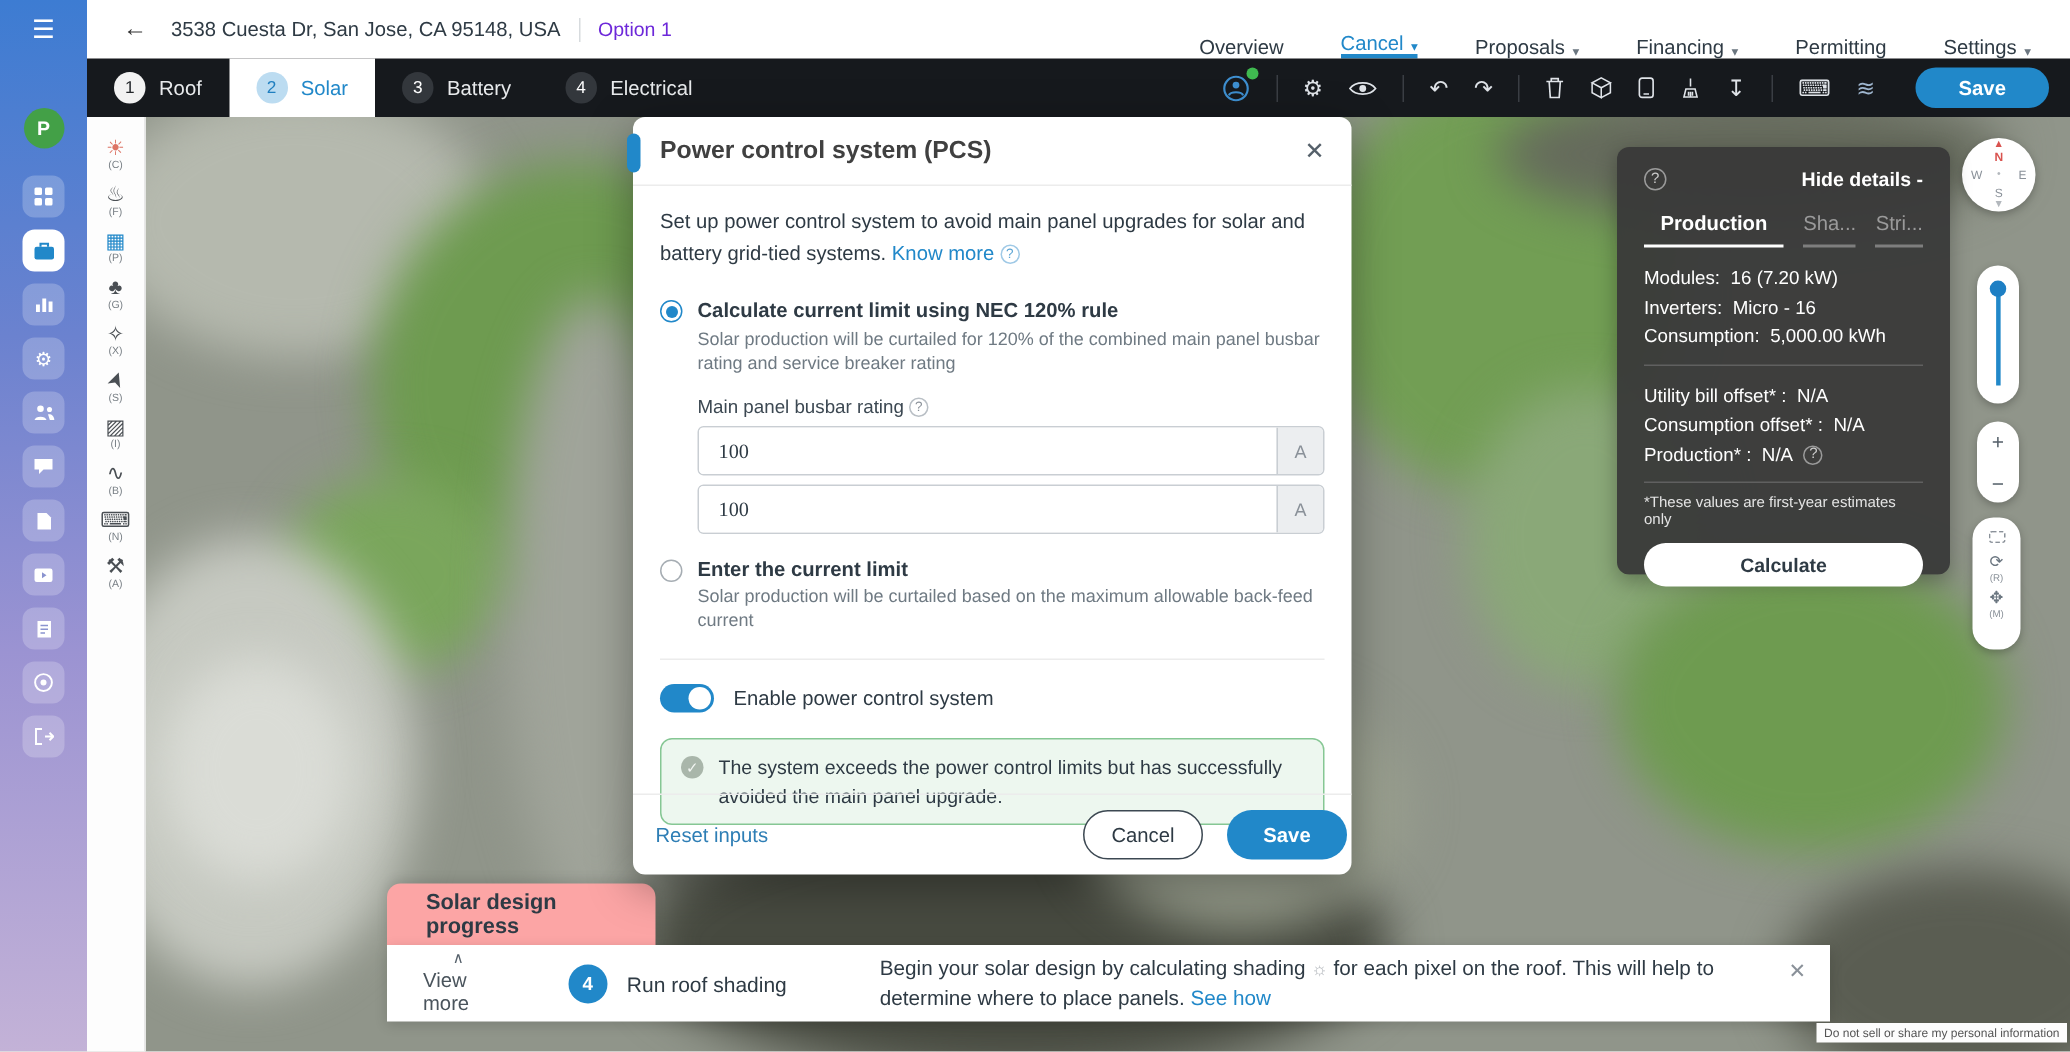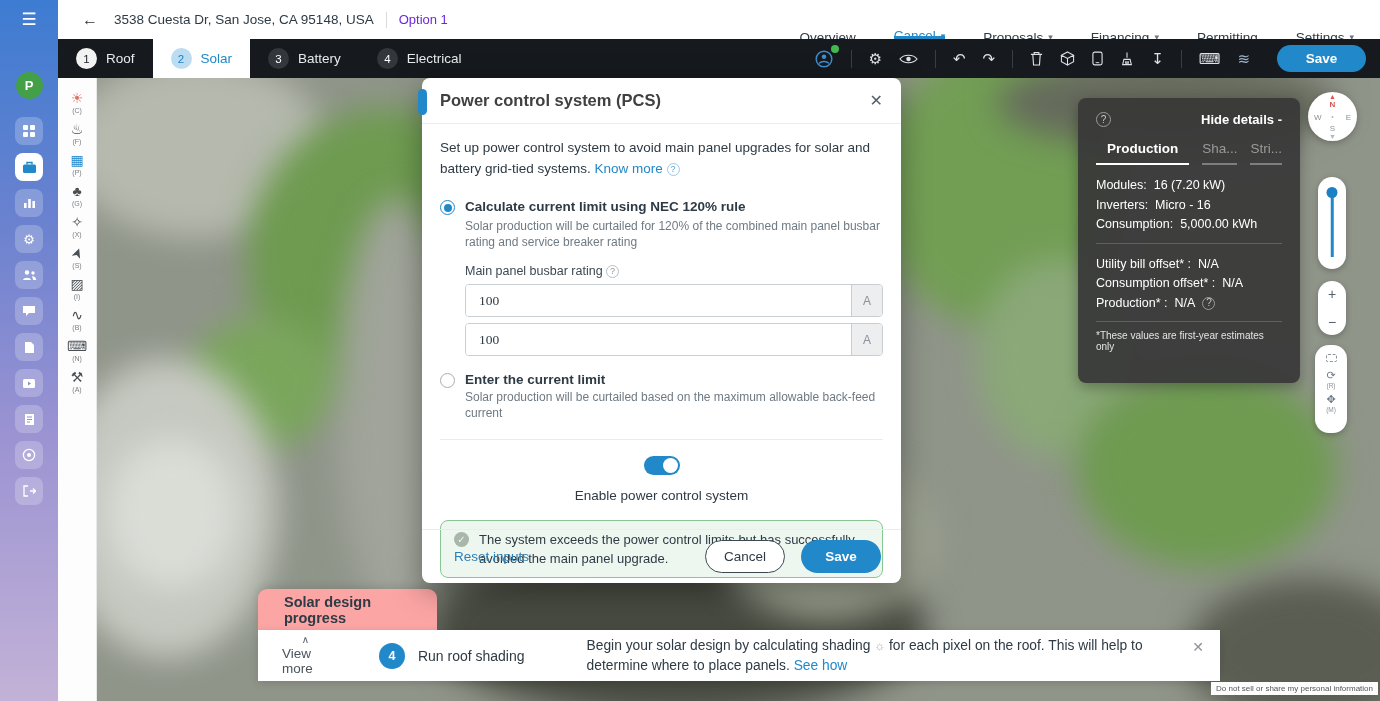--- a/index.html
+++ b/index.html
@@ -22,21 +22,21 @@
   .railbtn svg { display:block; }
 
   
   .header { position:absolute; left:58px; top:0; width:1322px; height:39px; background:#fff;
     display:flex; align-items:center; z-index:25; }
   .back { margin-left:24px; font-size:16px; color:#333; cursor:pointer; }
   .address { margin-left:16px; font-size:13.5px; color:#2e3a44; }
   .hsep { margin:0 12px; width:1px; height:16px; background:#d7dbde; }
   .option { font-size:13px; color:#6d28d9; }
   .nav { position:absolute; right:26px; top:0; height:39px; display:flex; align-items:stretch; gap:38px; }
-  .nav-item { display:flex; align-items:center; gap:5px; font-size:13.5px; color:#2e3a44; cursor:pointer;margin-top:35px; }
+  .nav-item { display:flex; align-items:flex-end; gap:5px; font-size:13.5px; color:#2e3a44; cursor:pointer;margin-top:35px; }
   .nav-item .caret { font-size:9px; color:#6b7680; }
   .nav-item.active { color:#2188c9; border-bottom:3px solid #2188c9; }
   .nav-item.active .caret { color:#2188c9; }
 
   
   .steps { position:absolute; left:58px; top:39px; width:1322px; height:39px; background:#16191d;
     display:flex; align-items:stretch; z-index:25; }
   .step { display:flex; align-items:center; gap:9px; padding:0 18px; font-size:13.5px; color:#e8eaec; cursor:pointer; }
   .stepnum { width:21px; height:21px; border-radius:50%; background:#33373c; color:#fff;
     font-size:11.5px; display:flex; align-items:center; justify-content:center; }
@@ -85,31 +85,31 @@
   .radio-label { font-size:13.5px; font-weight:bold; color:#2e3a44; }
   .radio-sub { font-size:12px; line-height:16px; color:#6f7a83; margin-top:4px; font-weight:normal; }
   .field { margin-left:25px; }
   .flabel { margin-top:14px; font-size:12.5px; color:#3c4852; }
   .inputwrap { margin-top:6px; height:33px; border:1px solid #c9ced3; border-radius:4px; display:flex; overflow:hidden; background:#fff; }
   .inputwrap input { flex:1; border:none; outline:none; padding:0 13px; font-size:13.5px; color:#2e3a44;
     font-family:Liberation Serif, serif; }
   .unit { width:31px; background:#eceef0; border-left:1px solid #c9ced3; display:flex; align-items:center;
     justify-content:center; font-size:12px; color:#8a9199; }
   .mdivider { height:1px; background:#ececec; margin-top:18px; }
-  .toggle-row { display:flex; align-items:center; gap:13px; margin-top:16px;flex-direction:column; }
+  .toggle-row { display:flex; align-items:center; gap:13px; margin-top:16px; }
   .toggle { width:36px; height:19px; border-radius:10px; background:#2188c9; position:relative; cursor:pointer; flex:none; }
   .toggle::after { content:""; position:absolute; right:2px; top:2px; width:15px; height:15px; border-radius:50%; background:#fff; }
   .toggle-label { font-size:13.5px; color:#2e3a44; }
   .alert { margin-top:17px; border:1px solid #86c794; background:#edf7ef; border-radius:8px;
     padding:9px 13px; display:flex; gap:10px; }
   .alert .chk { width:15px; height:15px; border-radius:50%; background:#a9b6aa; color:#f2f6f2; font-size:10px;
     display:flex; align-items:center; justify-content:center; flex:none; margin-top:2px; }
   .alert .atext { font-size:13px; line-height:19px; color:#2e3a44; }
   .mfoot { position:absolute; left:0; bottom:0; width:100%; height:54px; border-top:1px solid #ececec;
-    display:flex; align-items:center; padding:0 18px; }
+    display:flex; align-items:center; padding:0 1px; }
   .reset { font-size:13.5px; color:#2e7eb5; margin-left:14px; cursor:pointer; }
   .cancel { margin-left:auto; width:80px; height:33px; border-radius:17px; border:1.5px solid #3c4852;
     background:#fff; color:#2e3a44; font-size:13.5px; cursor:pointer; font-family:"Liberation Sans",sans-serif; }
   .msave { margin-left:16px; margin-right:2px; width:80px; height:33px; border-radius:17px; border:none;
     background:#2188c9; color:#fff; font-size:13.5px; font-weight:bold; cursor:pointer; font-family:"Liberation Sans",sans-serif; }
 
   
   .panel { position:absolute; left:1078px; top:98px; width:222px; height:285px; border-radius:8px;
     background:rgba(56,56,56,.94); color:#fff; padding:14px 18px; z-index:35; box-shadow:0 4px 14px rgba(0,0,0,.3); }
   .prow1 { display:flex; align-items:center; }
@@ -515,20 +515,21 @@
           <span class="v">N/A</span>
         </div>
       <div class="pline">
           <span>Production* :</span>
           <span class="v">N/A</span>
         <span class="phelp" style="width:13px;height:13px;margin-top:3px;">?</span>
         </div>
     </div>
     <div class="pdiv"></div>
     <div class="note">*These values are first-year estimates only</div>
+    <button class="calc">Calculate</button>
   </div>
 
   <div class="compass">
     <span class="c-up">▲</span>
     <span class="c-n">N</span>
     <span class="c-w">W</span>
     <span class="c-dot">•</span>
     <span class="c-e">E</span>
     <span class="c-s">S</span>
     <span class="c-dn">▼</span>

